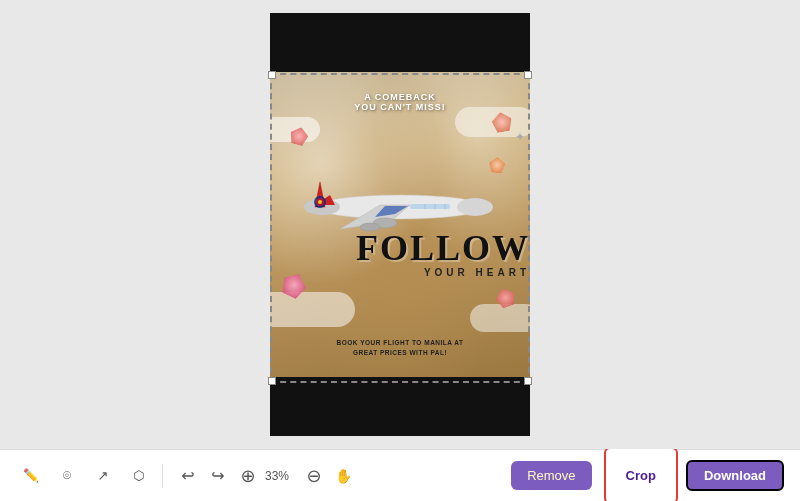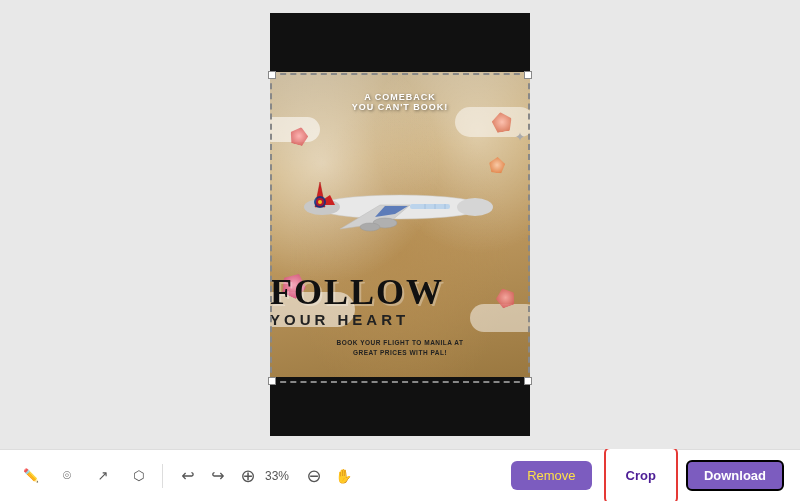--- a/index.html
+++ b/index.html
@@ -119,36 +119,35 @@
     }
     .airplane svg {
       width: 100%;
       height: auto;
     }
 
     
     .follow-text {
       position: absolute;
       top: 155px;
-      text-align: left;
+      text-align: right;
       width: 100%;
       z-index: 5;
-      margin-top: 44px;
     }
     .follow-text .main-word {
       font-size: 36px;
       font-weight: 900;
       color: #111;
       letter-spacing: 2px;
       text-shadow: 2px 2px 0px rgba(255,255,255,0.3);
       font-family: 'Georgia', serif;
       display: block;
     }
     .follow-text .sub-word {
-      font-size: 15px;
+      font-size: 10px;
       font-weight: bold;
       letter-spacing: 4px;
       color: #222;
       display: block;
       margin-top: -2px;
     }
 
     
     .poster-text-bottom {
       position: absolute;
@@ -250,21 +249,21 @@
       font-size: 12px;
       color: #555;
       min-width: 32px;
       text-align: left;
     }
 
     .spacer { flex: 1; }
 
     .btn-remove {
       background: #7c5cbf;
-      color: #fde047;
+      color: #fef9c3;
       border: none;
       border-radius: 6px;
       padding: 7px 16px;
       font-size: 13px;
       font-weight: 500;
       cursor: pointer;
       margin-right: 8px;
     }
 
     .btn-crop {
@@ -308,21 +307,21 @@
       <div class="cloud cloud-4"></div>
 
       <div class="gem gem-1"></div>
       <div class="gem gem-2"></div>
       <div class="gem gem-3"></div>
       <div class="gem gem-4"></div>
       <div class="gem gem-5"></div>
 
       <div class="poster-text-top">
         <span>A COMEBACK</span><br>
-        <span>YOU CAN'T BOOK!</span>
+        <span>YOU CAN'T MISS!</span>
       </div>
 
       <div class="airplane">
         <svg viewBox="0 0 200 80" xmlns="http://www.w3.org/2000/svg">
 
           <ellipse cx="100" cy="40" rx="85" ry="12" fill="#e8e8e8" stroke="#ccc" stroke-width="0.5"></ellipse>
 
           <ellipse cx="175" cy="40" rx="18" ry="9" fill="#d5d5d5"></ellipse>
 
           <ellipse cx="22" cy="40" rx="18" ry="8" fill="#c8c8c8"></ellipse>

